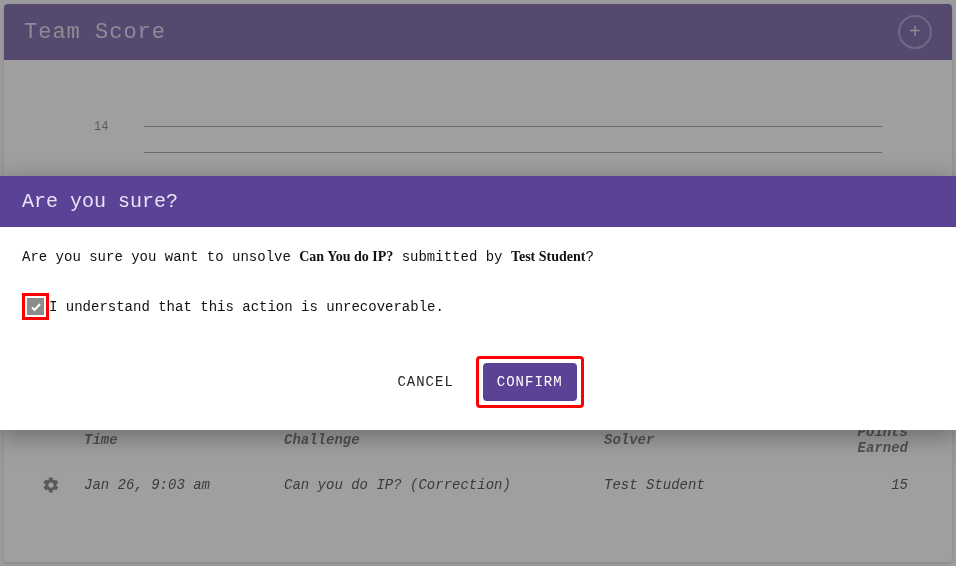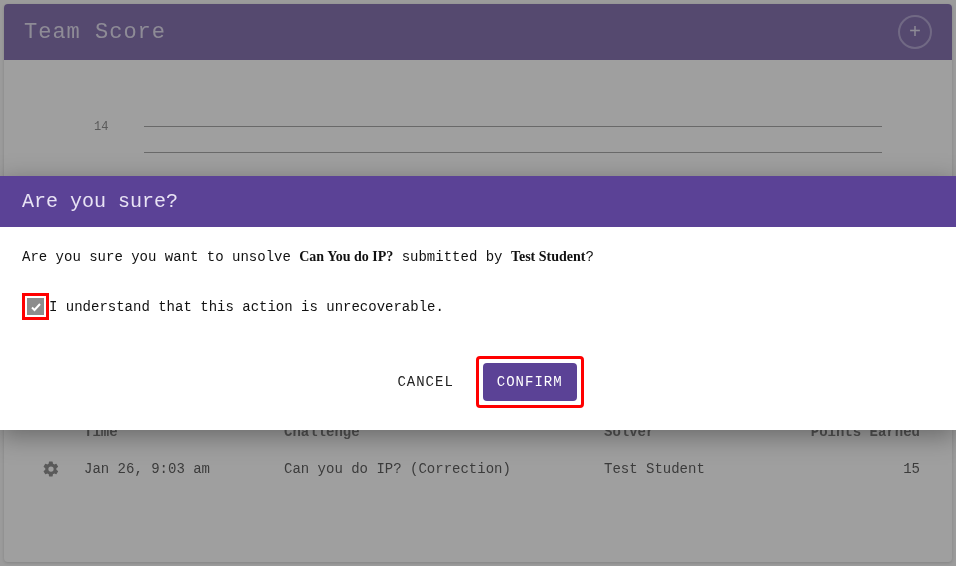--- a/index.html
+++ b/index.html
@@ -62,21 +62,21 @@
   }
   .gridline {
     position: absolute;
     left: 140px; right: 70px;
     border-top: 1px solid #888;
   }
   .gridline.g1 { top: 66px; }
   .gridline.g2 { top: 92px; }
   .table-area {
     position: absolute;
-    left: 20px; right: 12px; top: 410px;
+    left: 20px; right: 24px; top: 410px; font-style: italic;
   }
   .table-head, .table-row {
     display: grid;
     grid-template-columns: 60px 200px 320px 200px 1fr;
     align-items: center;
     font-size: 14px;
     padding: 10px 0;
   }
   .table-head { color: #555; font-weight: bold; }
   .table-row { color: #222; }

